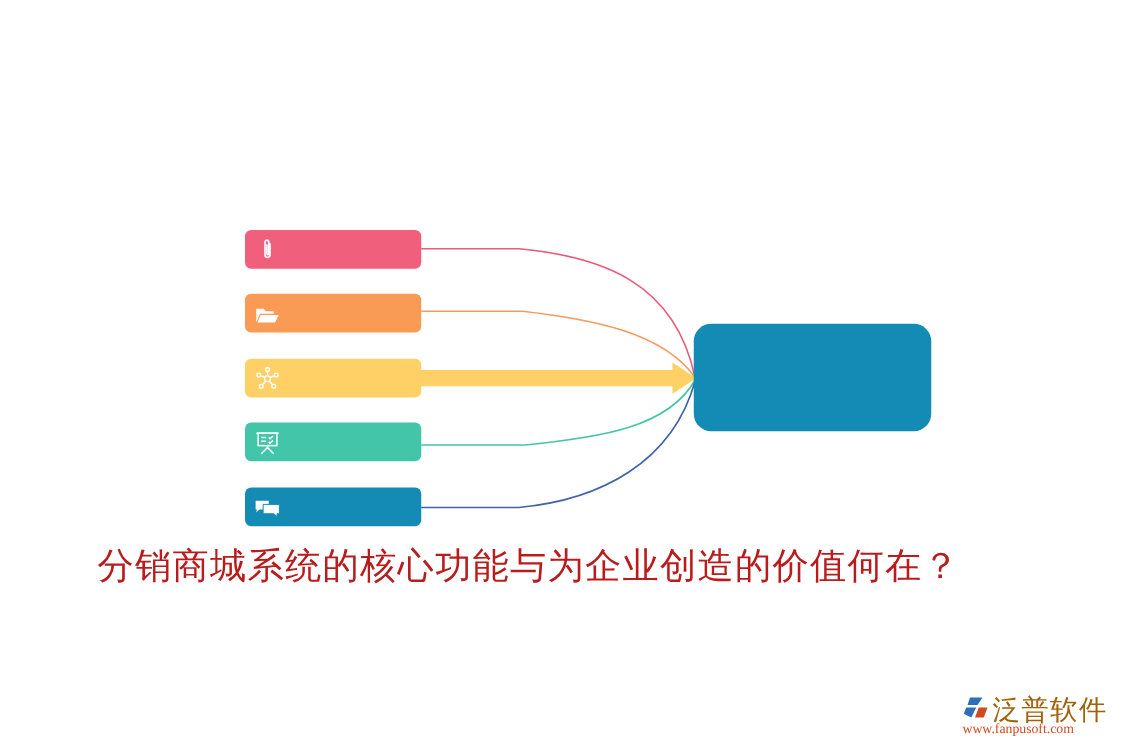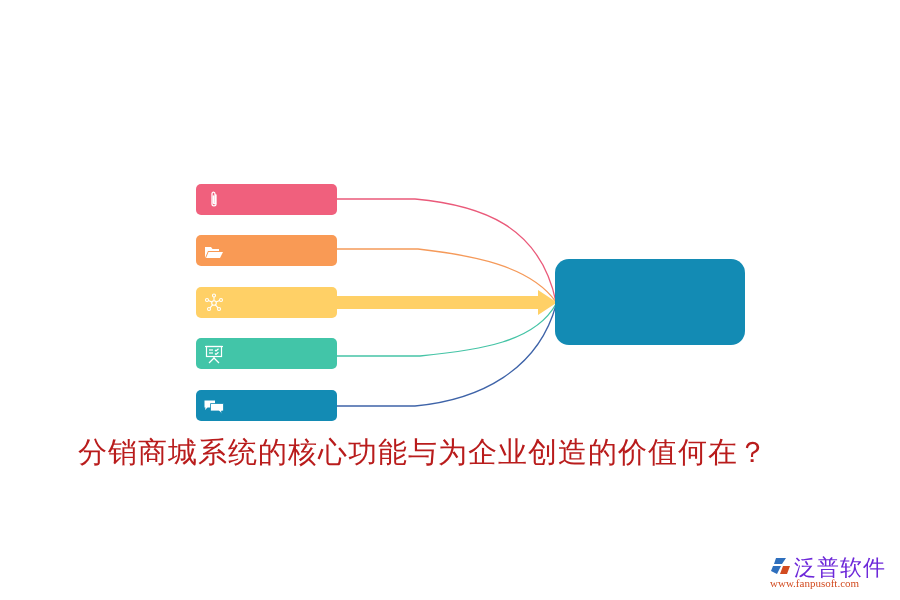--- a/index.html
+++ b/index.html
@@ -3,21 +3,21 @@
 <meta charset="utf-8">
 <style>
   html, body { margin: 0; padding: 0; }
   body { width: 900px; height: 600px; background: #ffffff; position: relative; overflow: hidden; font-family: "DejaVu Serif", "Liberation Serif", serif; }
   .canvas { position: absolute; left: 0; top: 0; width: 900px; height: 600px; }
   .node { position: absolute; left: 196px; width: 141px; height: 31px; border-radius: 5px; }
   .node .icon { position: absolute; left: 7px; top: 5px; width: 22px; height: 22px; }
   .center { position: absolute; left: 555px; top: 259px; width: 190px; height: 86px; border-radius: 14px; }
   .title { position: absolute; left: 78px; top: 433px; font-size: 29px; color: #b91c1c; letter-spacing: 1px; white-space: nowrap; font-family: "DejaVu Serif", "Liberation Serif", serif; }
   .logo { position: absolute; left: 770px; top: 553px; width: 125px; height: 40px; }
-  .logo .brand { position: absolute; left: 24px; top: 0px; font-size: 22px; color: #6d28d9; font-family: "DejaVu Sans", sans-serif; letter-spacing: 1px; white-space: nowrap; }
+  .logo .brand { position: absolute; left: 24px; top: 0px; font-size: 22px; color: #a16207; font-family: "DejaVu Sans", sans-serif; letter-spacing: 1px; white-space: nowrap; }
   .logo .url { position: absolute; left: 0px; top: 24px; font-size: 11px; color: #d24b20; font-family: Liberation Serif, serif; white-space: nowrap; }
   .logo .mark { position: absolute; left: 0px; top: 3px; width: 22px; height: 20px; }
 </style>
 </head>
 <body>
 
 <div class="canvas">
 
   <svg width="900" height="600" style="position:absolute;left:0;top:0;">
 

